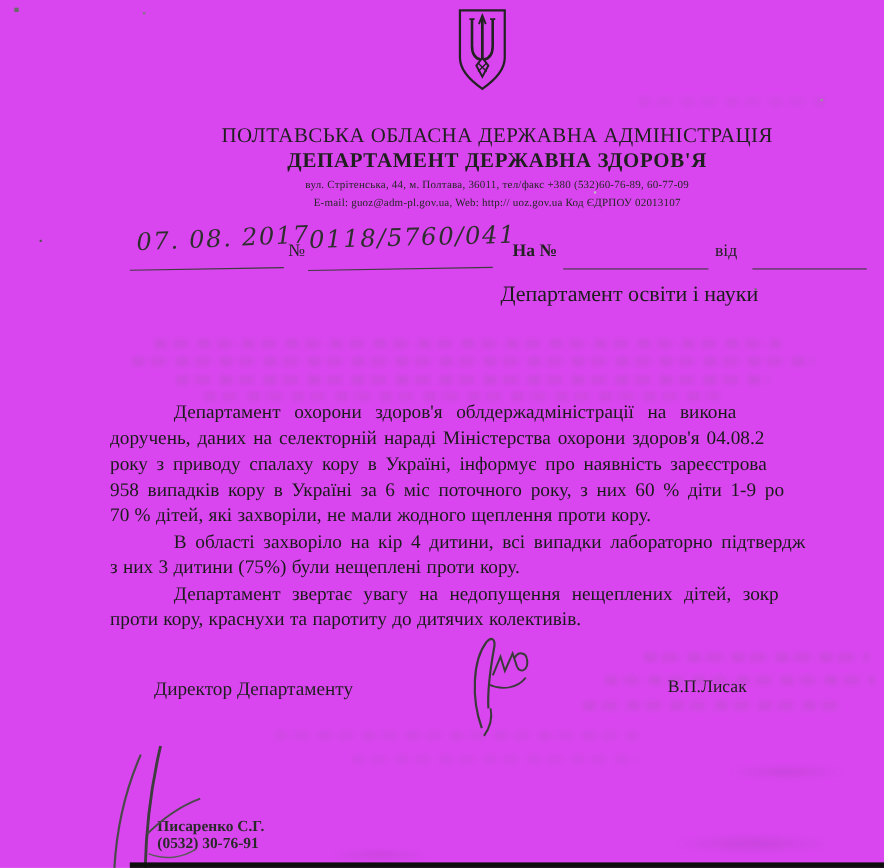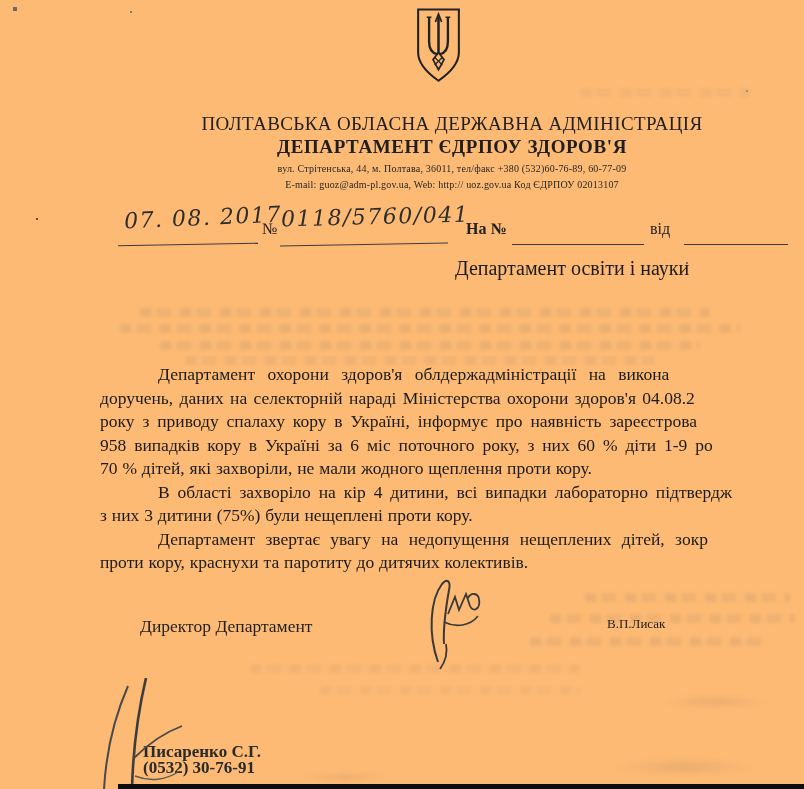--- a/index.html
+++ b/index.html
@@ -1,20 +1,20 @@
 <!DOCTYPE html>
 <html><head>
 <meta charset="utf-8">
 <style>
   html,body{margin:0;padding:0;background:#e8e8e8;}
   .page{
     position:relative;
     width:804px;height:789px;
     margin:0 auto;
-    background:#fdba74;
+    background:#d946ef;
     overflow:hidden;
     font-family:"Liberation Serif", serif;
     color:#1f1f1f;
   }
   .abs{position:absolute;}
   .center-block{left:100px;width:704px;text-align:center;}
   .org-line{top:113px;font-size:19px;letter-spacing:.4px;white-space:nowrap;}
   .dept-line{top:136px;font-size:19px;font-weight:bold;letter-spacing:.6px;white-space:nowrap;}
   .addr{font-size:10px;letter-spacing:.2px;white-space:nowrap;color:#262626;}
   .addr1{top:163px;}
@@ -38,23 +38,23 @@
   .body-block{left:100px;top:363px;width:720px;font-size:17.5px;color:#1b1b1b;}
   .body-line{line-height:23.5px;white-space:nowrap;}
   .indent{text-indent:58px;}
   .ws8{word-spacing:8px;}
   .ws6{word-spacing:6px;}
   .ws3{word-spacing:3.5px;}
   .ws2{word-spacing:2px;}
   .ws1{word-spacing:.5px;}
 
   .sig-title{left:140px;top:616px;font-size:17.5px;}
-  .sig-name{left:607px;top:616px;font-size:13px;text-align:center;}
+  .sig-name{left:607px;top:616px;font-size:16px;text-align:center;}
 
-  .executor{left:143px;top:744px;font-size:17px;font-weight:600;color:#2a2a2a;line-height:16px;}
+  .executor{left:143px;top:744px;font-size:14px;font-weight:600;color:#2a2a2a;line-height:16px;}
 
   
   .bleed{
     height:9px;border-radius:3px;
     background:repeating-linear-gradient(90deg,
       rgba(95,95,95,.20) 0 11px, rgba(95,95,95,.03) 11px 17px,
       rgba(95,95,95,.16) 17px 31px, rgba(95,95,95,.02) 31px 40px);
     filter:blur(1.7px);
     opacity:.55;
   }
@@ -84,21 +84,21 @@
       <path d="M26,19 L30,9 L34,19" fill="none" stroke="#222" stroke-width="2.2"></path>
       <path d="M18,13 V44 Q18,58 28,60" fill="none" stroke="#222" stroke-width="3"></path>
       <path d="M42,13 V44 Q42,58 32,60" fill="none" stroke="#222" stroke-width="3"></path>
       <path d="M15,13 H21 M39,13 H45" stroke="#222" stroke-width="2"></path>
       <path d="M30,58 L37,67 L30,80 L23,67 Z" fill="none" stroke="#222" stroke-width="2.2"></path>
       <path d="M25,64 L35,74 M35,64 L25,74" stroke="#222" stroke-width="1.6"></path>
     </svg>
   </div>
 
   <div class="abs center-block org-line">ПОЛТАВСЬКА ОБЛАСНА ДЕРЖАВНА АДМІНІСТРАЦІЯ</div>
-  <div class="abs center-block dept-line">ДЕПАРТАМЕНТ ЄДРПОУ ЗДОРОВ'Я</div>
+  <div class="abs center-block dept-line">ДЕПАРТАМЕНТ ДЕРЖАВНА ЗДОРОВ'Я</div>
   <div class="abs center-block addr addr1">вул. Стрітенська, 44, м. Полтава, 36011, тел/факс +380 (532)60-76-89, 60-77-09</div>
   <div class="abs center-block addr addr2">E-mail: guoz@adm-pl.gov.ua, Web: http:// uoz.gov.ua Код ЄДРПОУ 02013107</div>
 
   <div class="abs uline" style="left:118px;width:140px;transform:rotate(-1deg);"></div>
   <div class="abs hw hw-date">07. 08. 2017</div>
   <div class="abs ref-label" style="left:262px;">№</div>
   <div class="abs uline" style="left:280px;width:168px;transform:rotate(-1deg);"></div>
   <div class="abs hw hw-num">0118/5760/041</div>
   <div class="abs ref-label" style="left:466px;font-weight:bold;">На №</div>
   <div class="abs uline" style="left:512px;width:132px;"></div>
@@ -125,21 +125,21 @@
     <div class="body-line ws2">доручень, даних на селекторній нараді Міністерства охорони здоров'я 04.08.2</div>
     <div class="body-line ws3">року з приводу спалаху кору в Україні, інформує про наявність зареєстрова</div>
     <div class="body-line ws3">958 випадків кору в Україні за 6 міс поточного року,  з них 60 % діти 1-9 ро</div>
     <div class="body-line ws1">70 % дітей, які захворіли,  не мали жодного щеплення проти кору.</div>
     <div class="body-line indent ws3">В області захворіло на кір 4 дитини, всі випадки лабораторно підтвердж</div>
     <div class="body-line ws1">з них 3 дитини (75%) були нещеплені проти кору.</div>
     <div class="body-line indent ws6">Департамент звертає увагу на недопущення нещеплених дітей,  зокр</div>
     <div class="body-line ws1">проти кору, краснухи та паротиту до дитячих колективів.</div>
   </div>
 
-  <div class="abs sig-title">Директор Департамент</div>
+  <div class="abs sig-title">Директор Департаменту</div>
   <div class="abs" style="left:418px;top:572px;width:88px;height:98px;">
     <svg width="88" height="98" viewBox="0 0 88 98">
       <path d="M20,90 C10,62 12,28 24,12 C29,6 33,9 31,18 C28,35 25,56 26,72" fill="none" stroke="#3a3a3a" stroke-width="2"></path>
       <path d="M30,42 L37,25 L41,38 L48,22 L52,34 C55,41 63,37 61,27 C60,21 53,20 50,26" fill="none" stroke="#3a3a3a" stroke-width="1.8"></path>
       <path d="M26,50 C38,56 52,54 60,44" fill="none" stroke="#3a3a3a" stroke-width="1.6"></path>
       <path d="M28,72 C30,82 27,90 22,97" fill="none" stroke="#3a3a3a" stroke-width="1.8"></path>
     </svg>
   </div>
   <div class="abs sig-name">В.П.Лисак</div>
 

